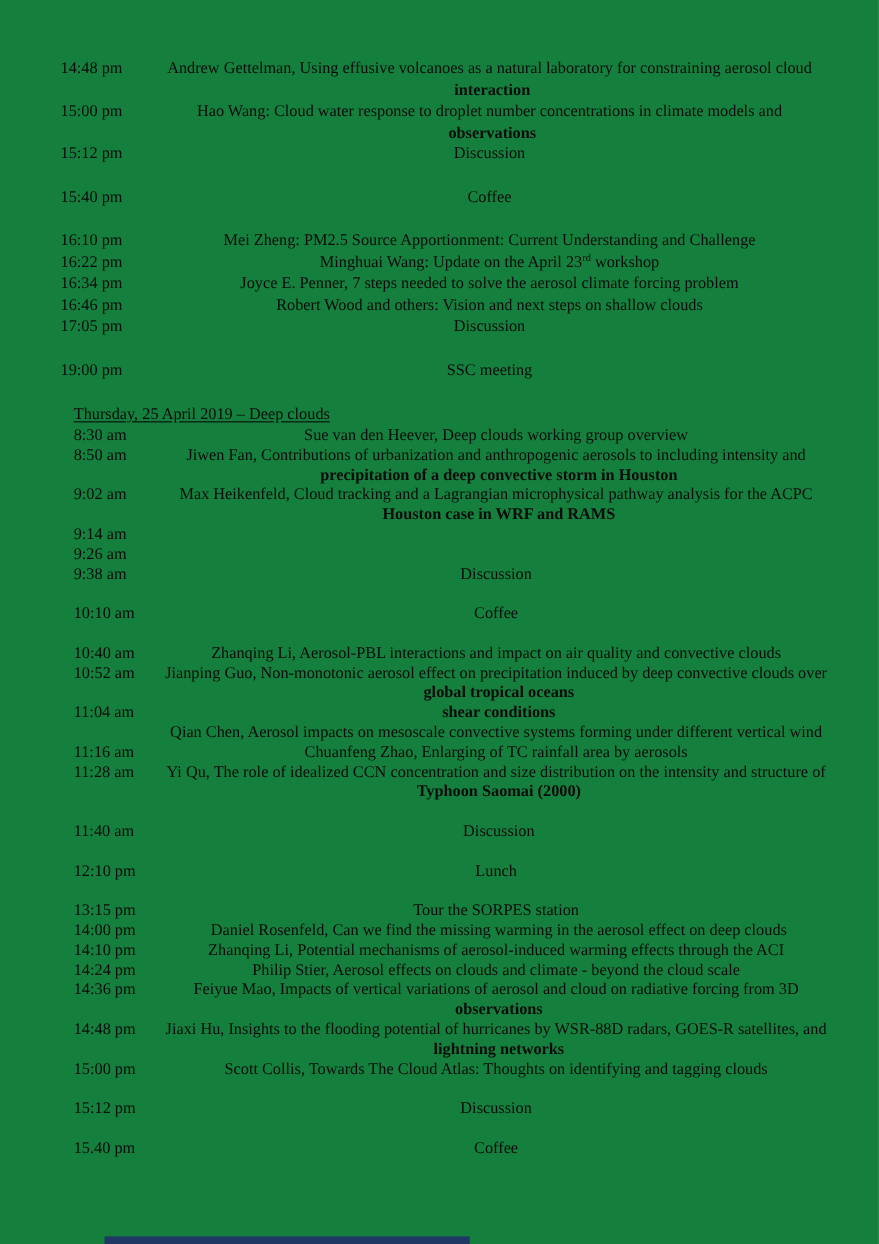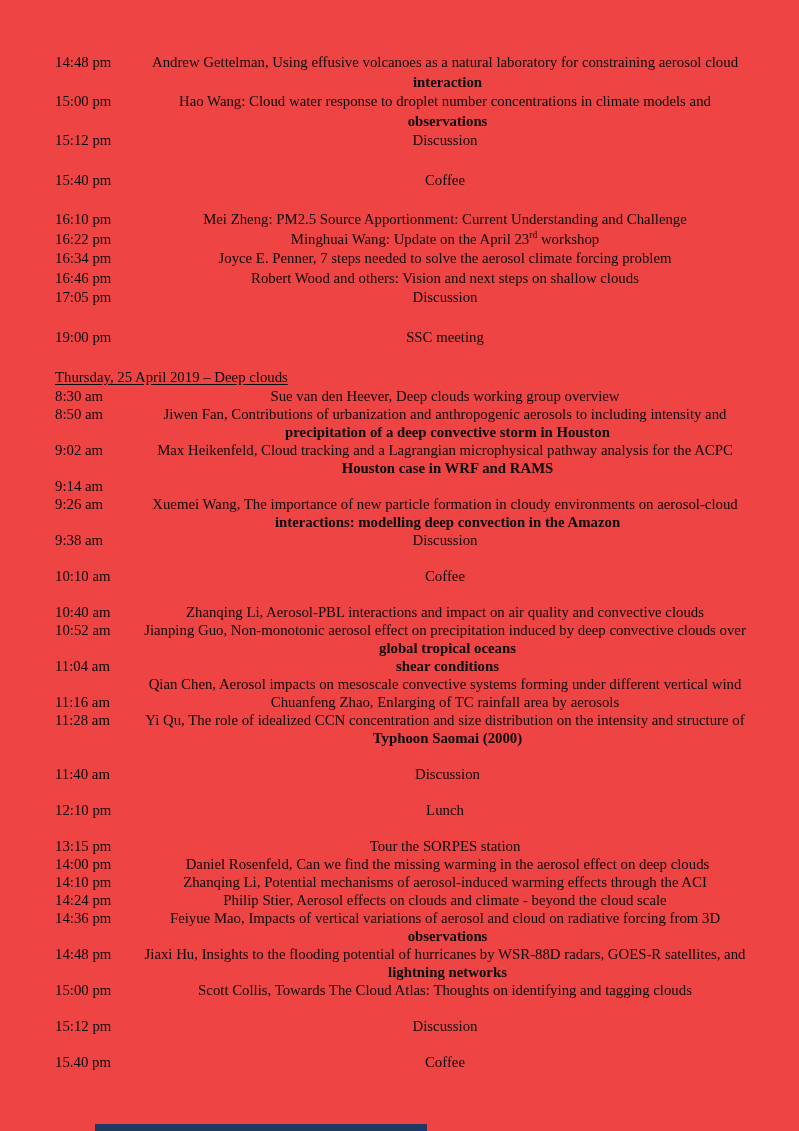--- a/index.html
+++ b/index.html
@@ -4,21 +4,21 @@
 <style>
   html, body {
     margin: 0;
     padding: 0;
     background: #ffffff;
   }
   #page {
     position: relative;
     width: 799px;
     height: 1131px;
-    background: #ef4444;
+    background: #15803d;
     overflow: hidden;
     font-family: "Liberation Serif", "DejaVu Serif", serif;
     color: #0b0b0b;
   }
   #schedule-root {
     position: absolute;
     left: 55px;
     top: 53px;
     width: 700px;
   }
@@ -38,21 +38,21 @@
   .line {
     white-space: nowrap;
     text-align: center;
   }
   .line.cont { margin-left: 5px; font-weight: bold; }
   
   .sec-a { font-size: 14.8px; }
   .sec-a .line, .sec-a .time { line-height: 19.5px; }
   .sec-a .spacer { height: 20px; }
   
-  .sec-b { font-size: 14.8px; }
+  .sec-b { font-size: 14.8px; margin-left: 12px; }
   .sec-b .line, .sec-b .time { line-height: 18px; }
   .sec-b .spacer { height: 18px; }
   .day-heading {
     line-height: 20px;
     text-decoration: underline;
     text-underline-offset: 2px;
   }
   sup {
     font-size: 9.5px;
     line-height: 0;
@@ -159,24 +159,20 @@
           <div class="desc">
             <div class="line">Max Heikenfeld, Cloud tracking and a Lagrangian microphysical pathway analysis for the ACPC</div>
             <div class="line cont">Houston case in WRF and RAMS</div>
           </div>
         </div>
         <div class="row">
           <div class="time">9:14 am</div>
         </div>
         <div class="row">
           <div class="time">9:26 am</div>
-          <div class="desc">
-            <div class="line">Xuemei Wang, The importance of new particle formation in cloudy environments on aerosol-cloud</div>
-            <div class="line cont">interactions: modelling deep convection in the Amazon</div>
-          </div>
         </div>
         <div class="row">
           <div class="time">9:38 am</div>
           <div class="desc">
             <div class="line">Discussion</div>
           </div>
         </div>
         <div class="spacer"></div>
         <div class="row">
           <div class="time">10:10 am</div>

